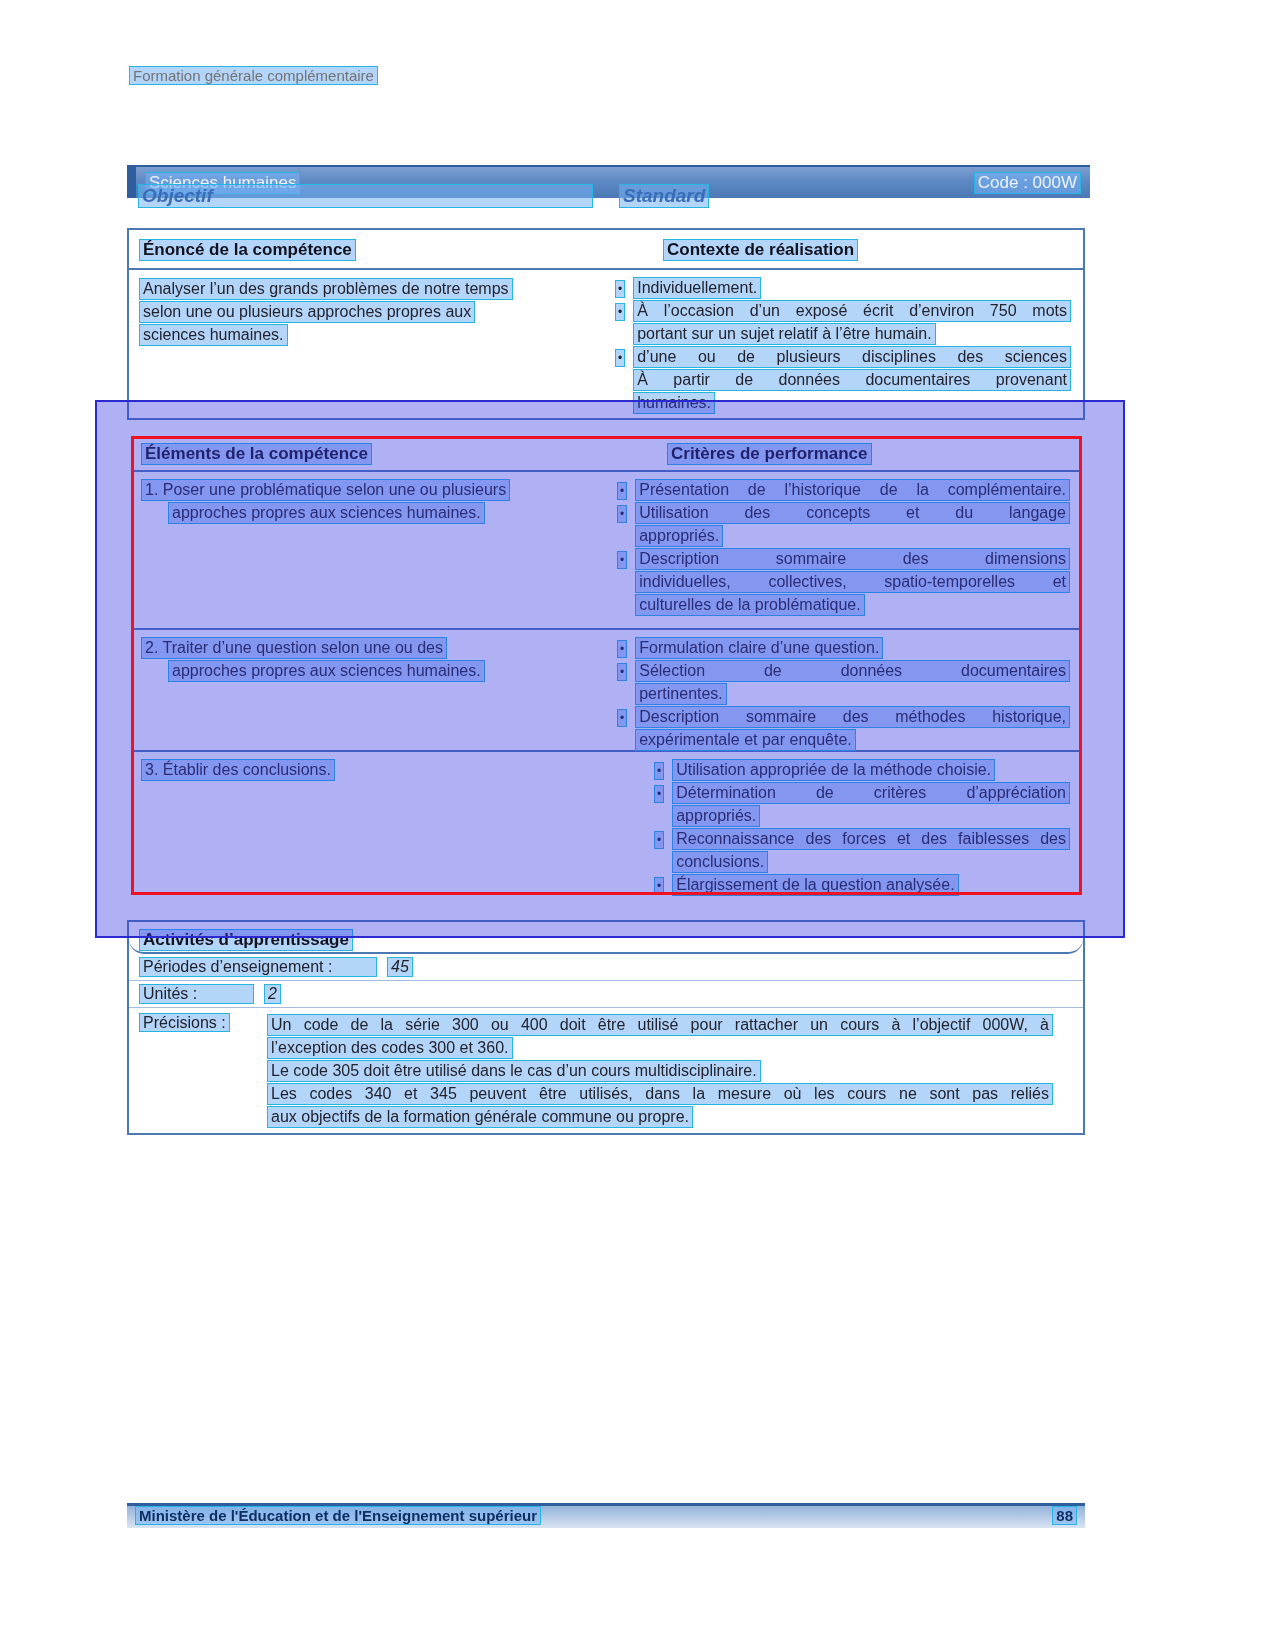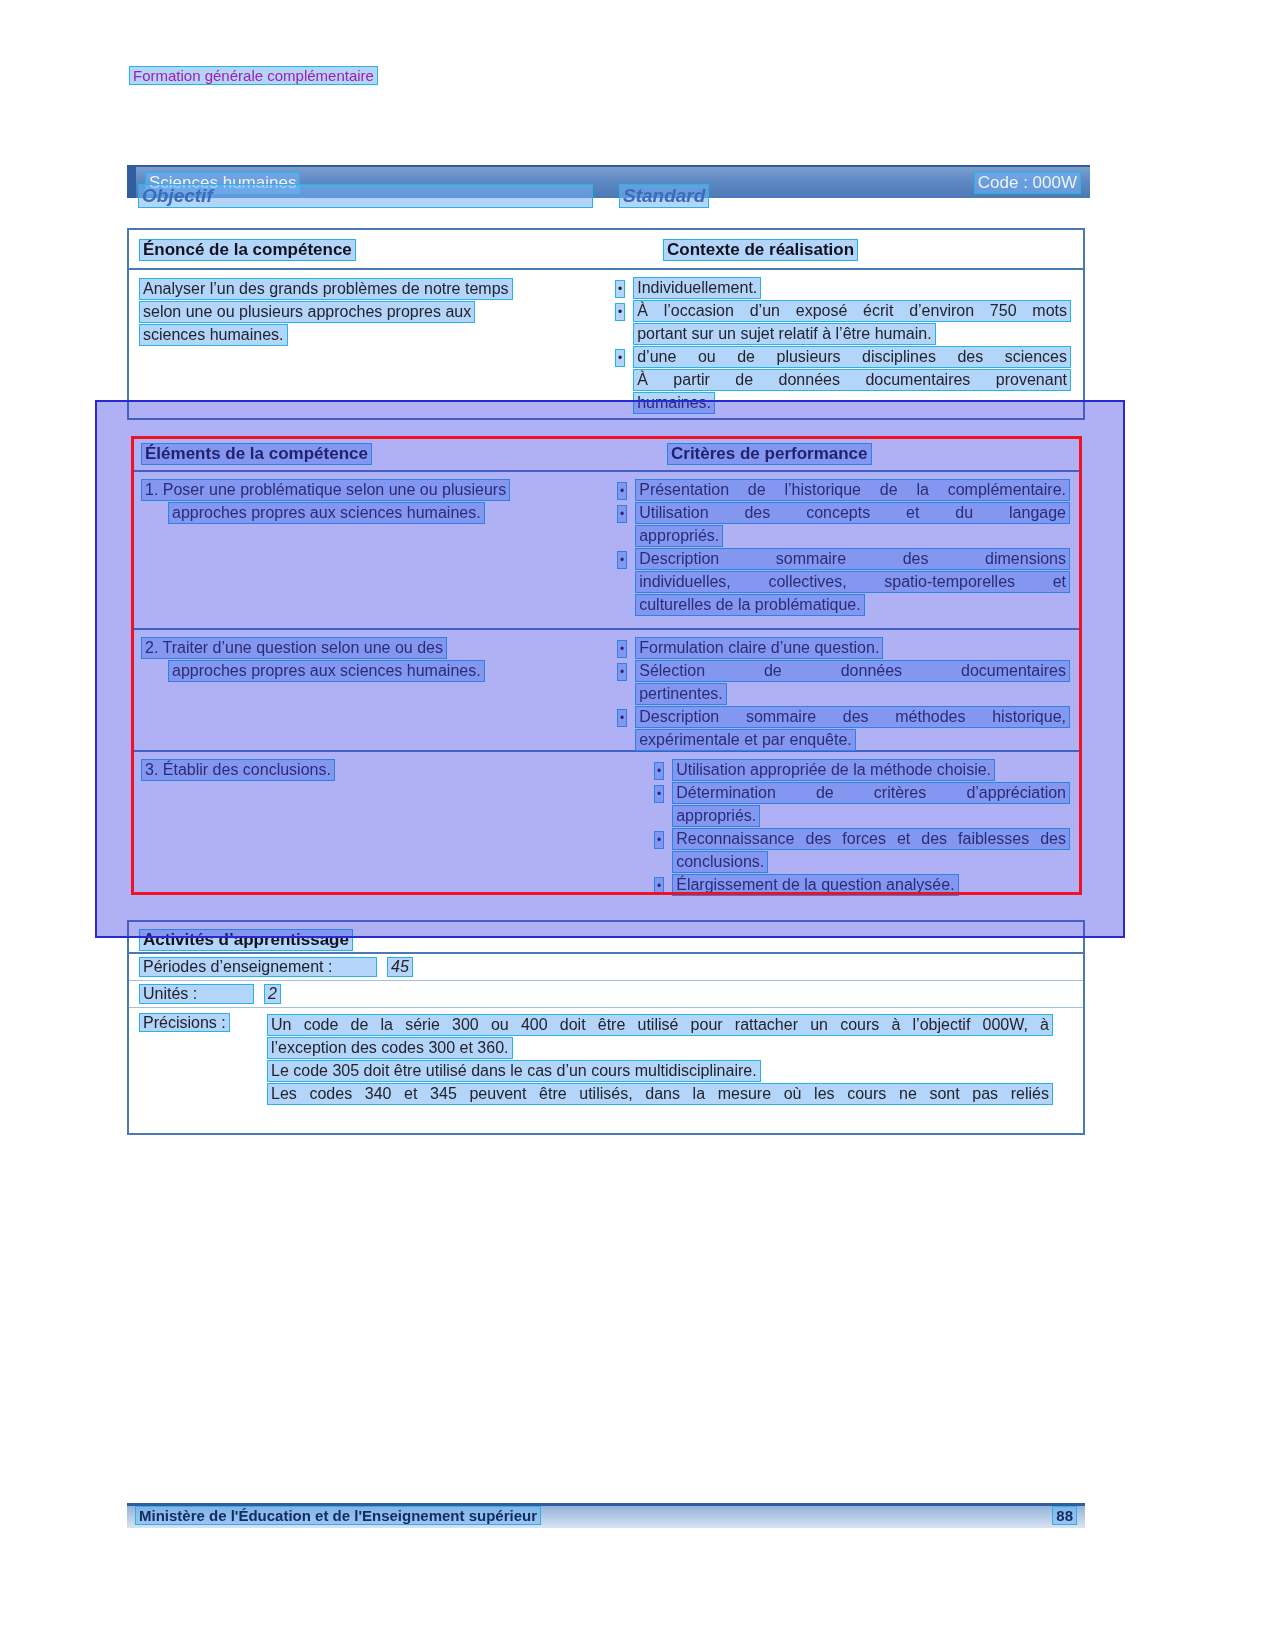--- a/index.html
+++ b/index.html
@@ -7,21 +7,21 @@
         font-family:"Liberation Sans",sans-serif;color:#22222c;}
 
   
   .hl{background:rgba(118,178,246,.55);border:1px solid #25b5e4;padding:0 3px;}
   .ln{display:block;width:fit-content;max-width:100%;background:rgba(118,178,246,.55);
       border:1px solid #25b5e4;padding:0 3px;margin-bottom:1px;font-size:16px;line-height:20px;
       white-space:nowrap;color:#23232e;}
   .ln.j{width:100%;box-sizing:border-box;white-space:normal;text-align:justify;text-align-last:justify;}
   .ln.ind{margin-left:27px;}
 
-  .top-note{position:absolute;left:129px;top:66px;font-size:15px;color:#a21caf;display:inline-block;}
+  .top-note{position:absolute;left:129px;top:66px;font-size:15px;color:#737373;display:inline-block;}
 
   .title-bar{position:absolute;left:127px;top:127px;width:963px;height:33px;box-sizing:border-box;
              background:linear-gradient(180deg,#7d9fd0 0%,#5d89c4 45%,#4c79b4 100%);
              border-top:2px solid #2f5d9e;border-left:9px solid #2f5d9e;
              display:flex;align-items:center;justify-content:space-between;padding:0 9px;
              font-size:17px;color:#eef3fa;margin-top:38px;}
 
   .obj-std{position:absolute;left:127px;top:184px;width:958px;height:30px;
            font-weight:bold;font-style:italic;font-size:19px;color:#3a6db8;}
   .obj{position:absolute;left:11px;top:0;min-width:455px;box-sizing:border-box;}
@@ -52,21 +52,21 @@
   .r1{height:158px;} .r2{height:122px;} .r3{height:143px;border-bottom:none;gap:37px;}
 
   
   .overlay{position:absolute;left:95px;top:400px;width:1030px;height:538px;box-sizing:border-box;
            background:rgba(58,58,228,.40);border:2px solid #2a2ad0;z-index:5;pointer-events:none;}
   .red-frame{position:absolute;left:131px;top:436px;width:951px;height:459px;box-sizing:border-box;
              border:3px solid #ef1222;z-index:6;pointer-events:none;}
 
   
   .activites{left:127px;top:920px;width:958px;height:215px;}
-  .act-head{height:32px;padding:7px 0 0 10px;border-bottom:2px solid #4a79b4;box-sizing:border-box;}
+  .act-head{height:32px;padding:7px 0 0 10px;border-bottom:2px solid #4a79b4;box-sizing:border-box;border-radius:15px;}
   .act-row{height:27px;display:flex;align-items:center;padding-left:10px;
            border-bottom:1px solid #a6bede;box-sizing:border-box;font-size:16px;}
   .w-per{min-width:238px;box-sizing:border-box;}
   .w-uni{min-width:115px;box-sizing:border-box;}
   .w-pre{min-width:112px;box-sizing:border-box;}
   .val{margin-left:10px;font-style:italic;}
   .act-prec{display:flex;padding:6px 30px 0 10px;box-sizing:border-box;}
   .prec-label{flex:0 0 128px;}
   .prec-text{flex:1;min-width:0;}
 
@@ -251,20 +251,21 @@
     </div>
     <div class="act-prec">
       <div class="prec-label">
         <span class="hl w-pre">Précisions :</span>
       </div>
       <div class="prec-text">
         <span class="ln j">Un code de la série 300 ou 400 doit être utilisé pour rattacher un cours à l’objectif 000W, à</span>
         <span class="ln">l’exception des codes 300 et 360.</span>
         <span class="ln">Le code 305 doit être utilisé dans le cas d’un cours multidisciplinaire.</span>
         <span class="ln j">Les codes 340 et 345 peuvent être utilisés, dans la mesure où les cours ne sont pas reliés</span>
+        <span class="ln">aux objectifs de la formation générale commune ou propre.</span>
       </div>
     </div>
   </div>
 
   <div class="overlay"></div>
   <div class="red-frame"></div>
 
   <div class="footer">
     <span class="hl">Ministère de l'Éducation et de l'Enseignement supérieur</span>
     <span class="hl">88</span>

